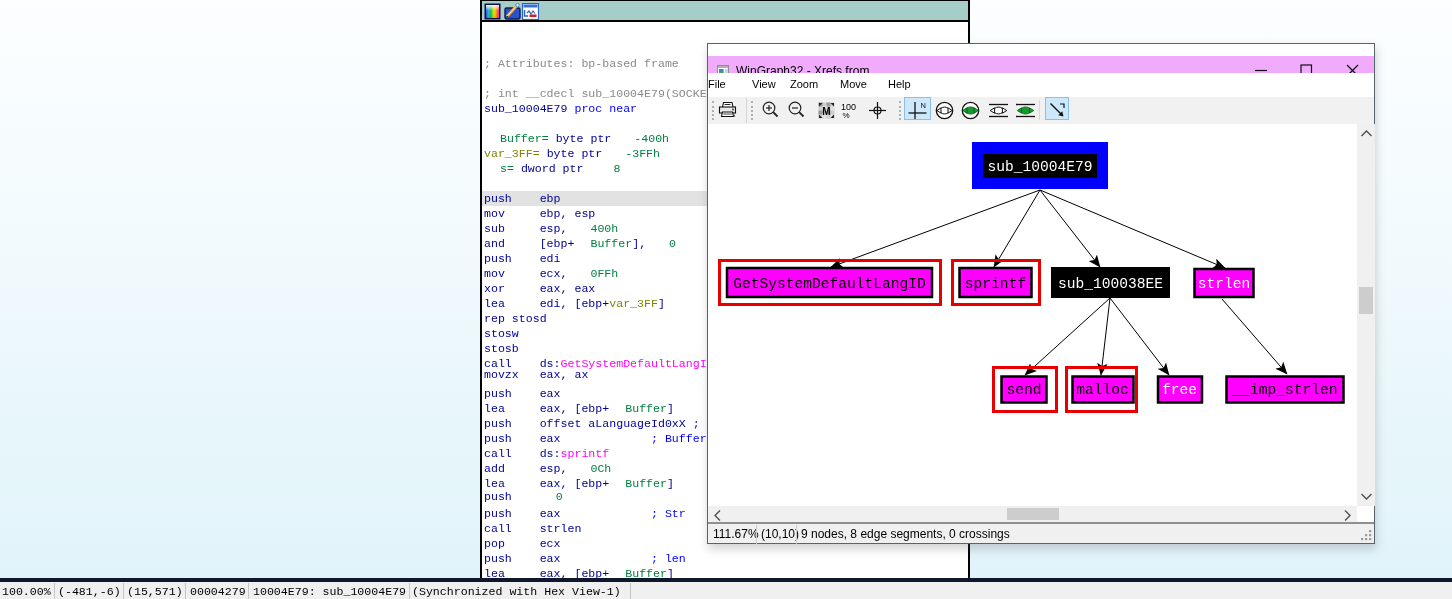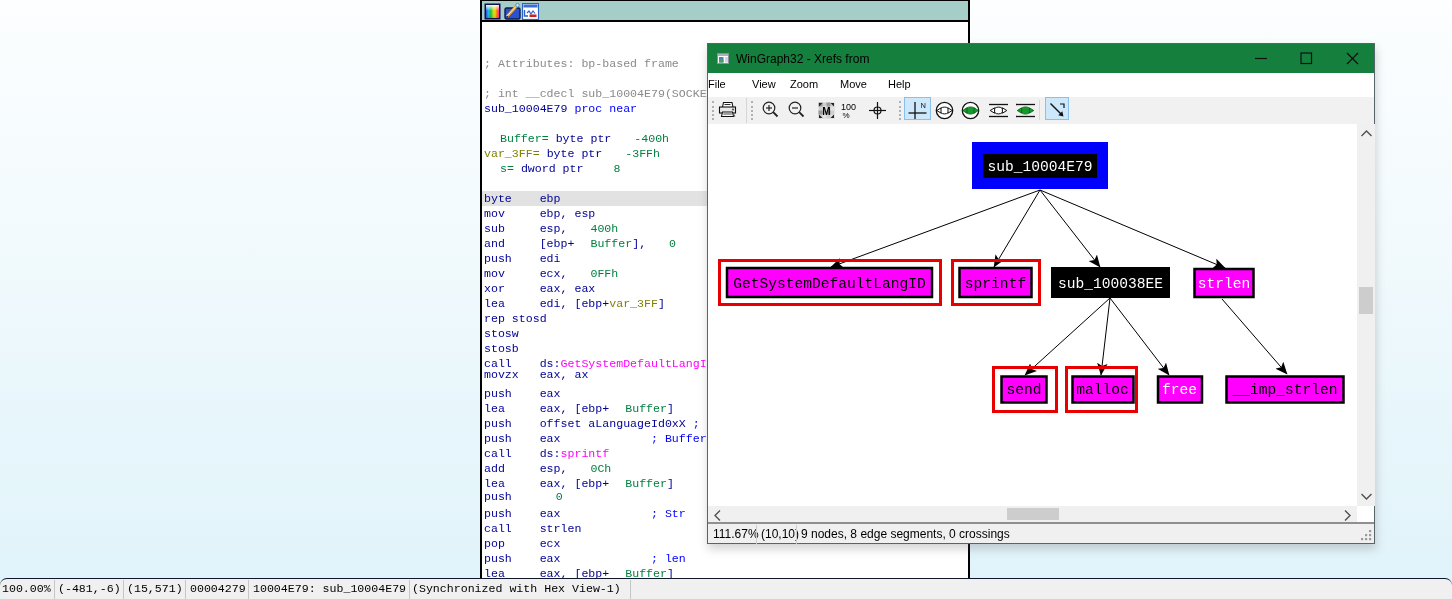--- a/index.html
+++ b/index.html
@@ -35,41 +35,41 @@
   .g  { color:#008040;margin-left:16px; }   
   .o  { color:#808000; }   
   .m  { color:#ff00ff; }   
 
   
   #wg {
     position:absolute; left:707px; top:43px; width:668px; height:501px;
     background:#ffffff; border:1px solid #57646a;
     box-shadow: 1px 5px 9px rgba(95,95,95,0.28);
   }
-  #wg-title { position:absolute; left:0; top:0; width:100%; height:29px; background:#15803d;padding-left:8px; }
+  #wg-title { position:absolute; left:0; top:12px; width:100%; height:29px; background:#f0abfc;padding-left:8px; }
   #wg-title .ttl { position:absolute; left:28px; top:8px; font-size:12px; color:#000; }
   #wg-menu { position:absolute; left:0; top:29px; width:100%; height:24px; background:#fff; font-size:11px; color:#000; }
   #wg-menu span { position:absolute; top:5px; }
   #wg-tb { position:absolute; left:0; top:53px; width:100%; height:27px; background:#f1f1f1; }
   #wg-canvas { position:absolute; left:0; top:80px; width:649px; height:382px; background:#fff; }
   
   #wg-vs { position:absolute; left:649px; top:80px; width:18px; height:382px; background:#f0f0f0; }
   #wg-vs .thumb { position:absolute; left:2px; top:163px; width:14px; height:27px; background:#cdcdcd; }
   #wg-hs { position:absolute; left:0px; top:462px; width:649px; height:16px; background:#f0f0f0; }
   #wg-hs .thumb { position:absolute; left:299px; top:2px; width:52px; height:12px; background:#cdcdcd; }
   #wg-status { position:absolute; left:0; top:478px; width:100%; height:21px; background:#f0f0f0;
     border-top:2px solid #8f8f8f; font-size:12px; color:#000; }
   #wg-status span { position:absolute; top:3px; }
   .sdiv { position:absolute; top:1px; height:19px; width:1px; background:#cfcfcf; }
 
   
   #sbar {
     position:absolute; left:0; top:578px; width:1452px; height:21px;
-    background:#f0f0f0; border-top:1px solid #0f172a;
-    font-family:"Liberation Mono", monospace; font-size:11.6px; color:#000;border-radius:7px;
+    background:#f0f0f0; border-top:4px solid #0f172a;
+    font-family:"Liberation Mono", monospace; font-size:11.6px; color:#000;
   }
   #sbar span { position:absolute; top:3px; white-space:pre; }
   .bdiv { position:absolute; top:1px; height:20px; width:1px; background:#c6c6c6; }
 </style>
 </head>
 <body>
 
 <div id="ida">
   <div id="ida-teal">
     <svg class="tico" style="left:1.5px" width="17" height="17">
@@ -109,21 +109,21 @@
     </svg>
   </div>
   <div id="code">
     <div class="hl"></div>
     <div class="ln c" style="top:55px">; Attributes: bp-based frame</div>
     <div class="ln c" style="top:85px">; int __cdecl sub_10004E79(SOCKET s)</div>
     <div class="ln" style="top:100px"><span class="n">sub_10004E79 </span><span class="b">proc near</span></div>
     <div class="ln" style="top:130px"><span class="g">Buffer=</span><span class="n"> byte ptr </span><span class="g">-400h</span></div>
     <div class="ln" style="top:145px"><span class="o">var_3FF=</span><span class="n"> byte ptr </span><span class="g">-3FFh</span></div>
     <div class="ln" style="top:160px"><span class="g">s=</span><span class="n"> dword ptr  </span><span class="g">8</span></div>
-    <div class="ln n" style="top:190px">byte    ebp</div>
+    <div class="ln n" style="top:190px">push    ebp</div>
     <div class="ln n" style="top:205px">mov     ebp, esp</div>
     <div class="ln" style="top:220px"><span class="n">sub     esp, </span><span class="g">400h</span></div>
     <div class="ln" style="top:235px"><span class="n">and     [ebp+</span><span class="g">Buffer</span><span class="n">], </span><span class="g">0</span></div>
     <div class="ln n" style="top:250px">push    edi</div>
     <div class="ln" style="top:265px"><span class="n">mov     ecx, </span><span class="g">0FFh</span></div>
     <div class="ln n" style="top:280px">xor     eax, eax</div>
     <div class="ln" style="top:295px"><span class="n">lea     edi, [ebp+</span><span class="o">var_3FF</span><span class="n">]</span></div>
     <div class="ln n" style="top:310px">rep stosd</div>
     <div class="ln n" style="top:325px">stosw</div>
     <div class="ln n" style="top:340px">stosb</div>

